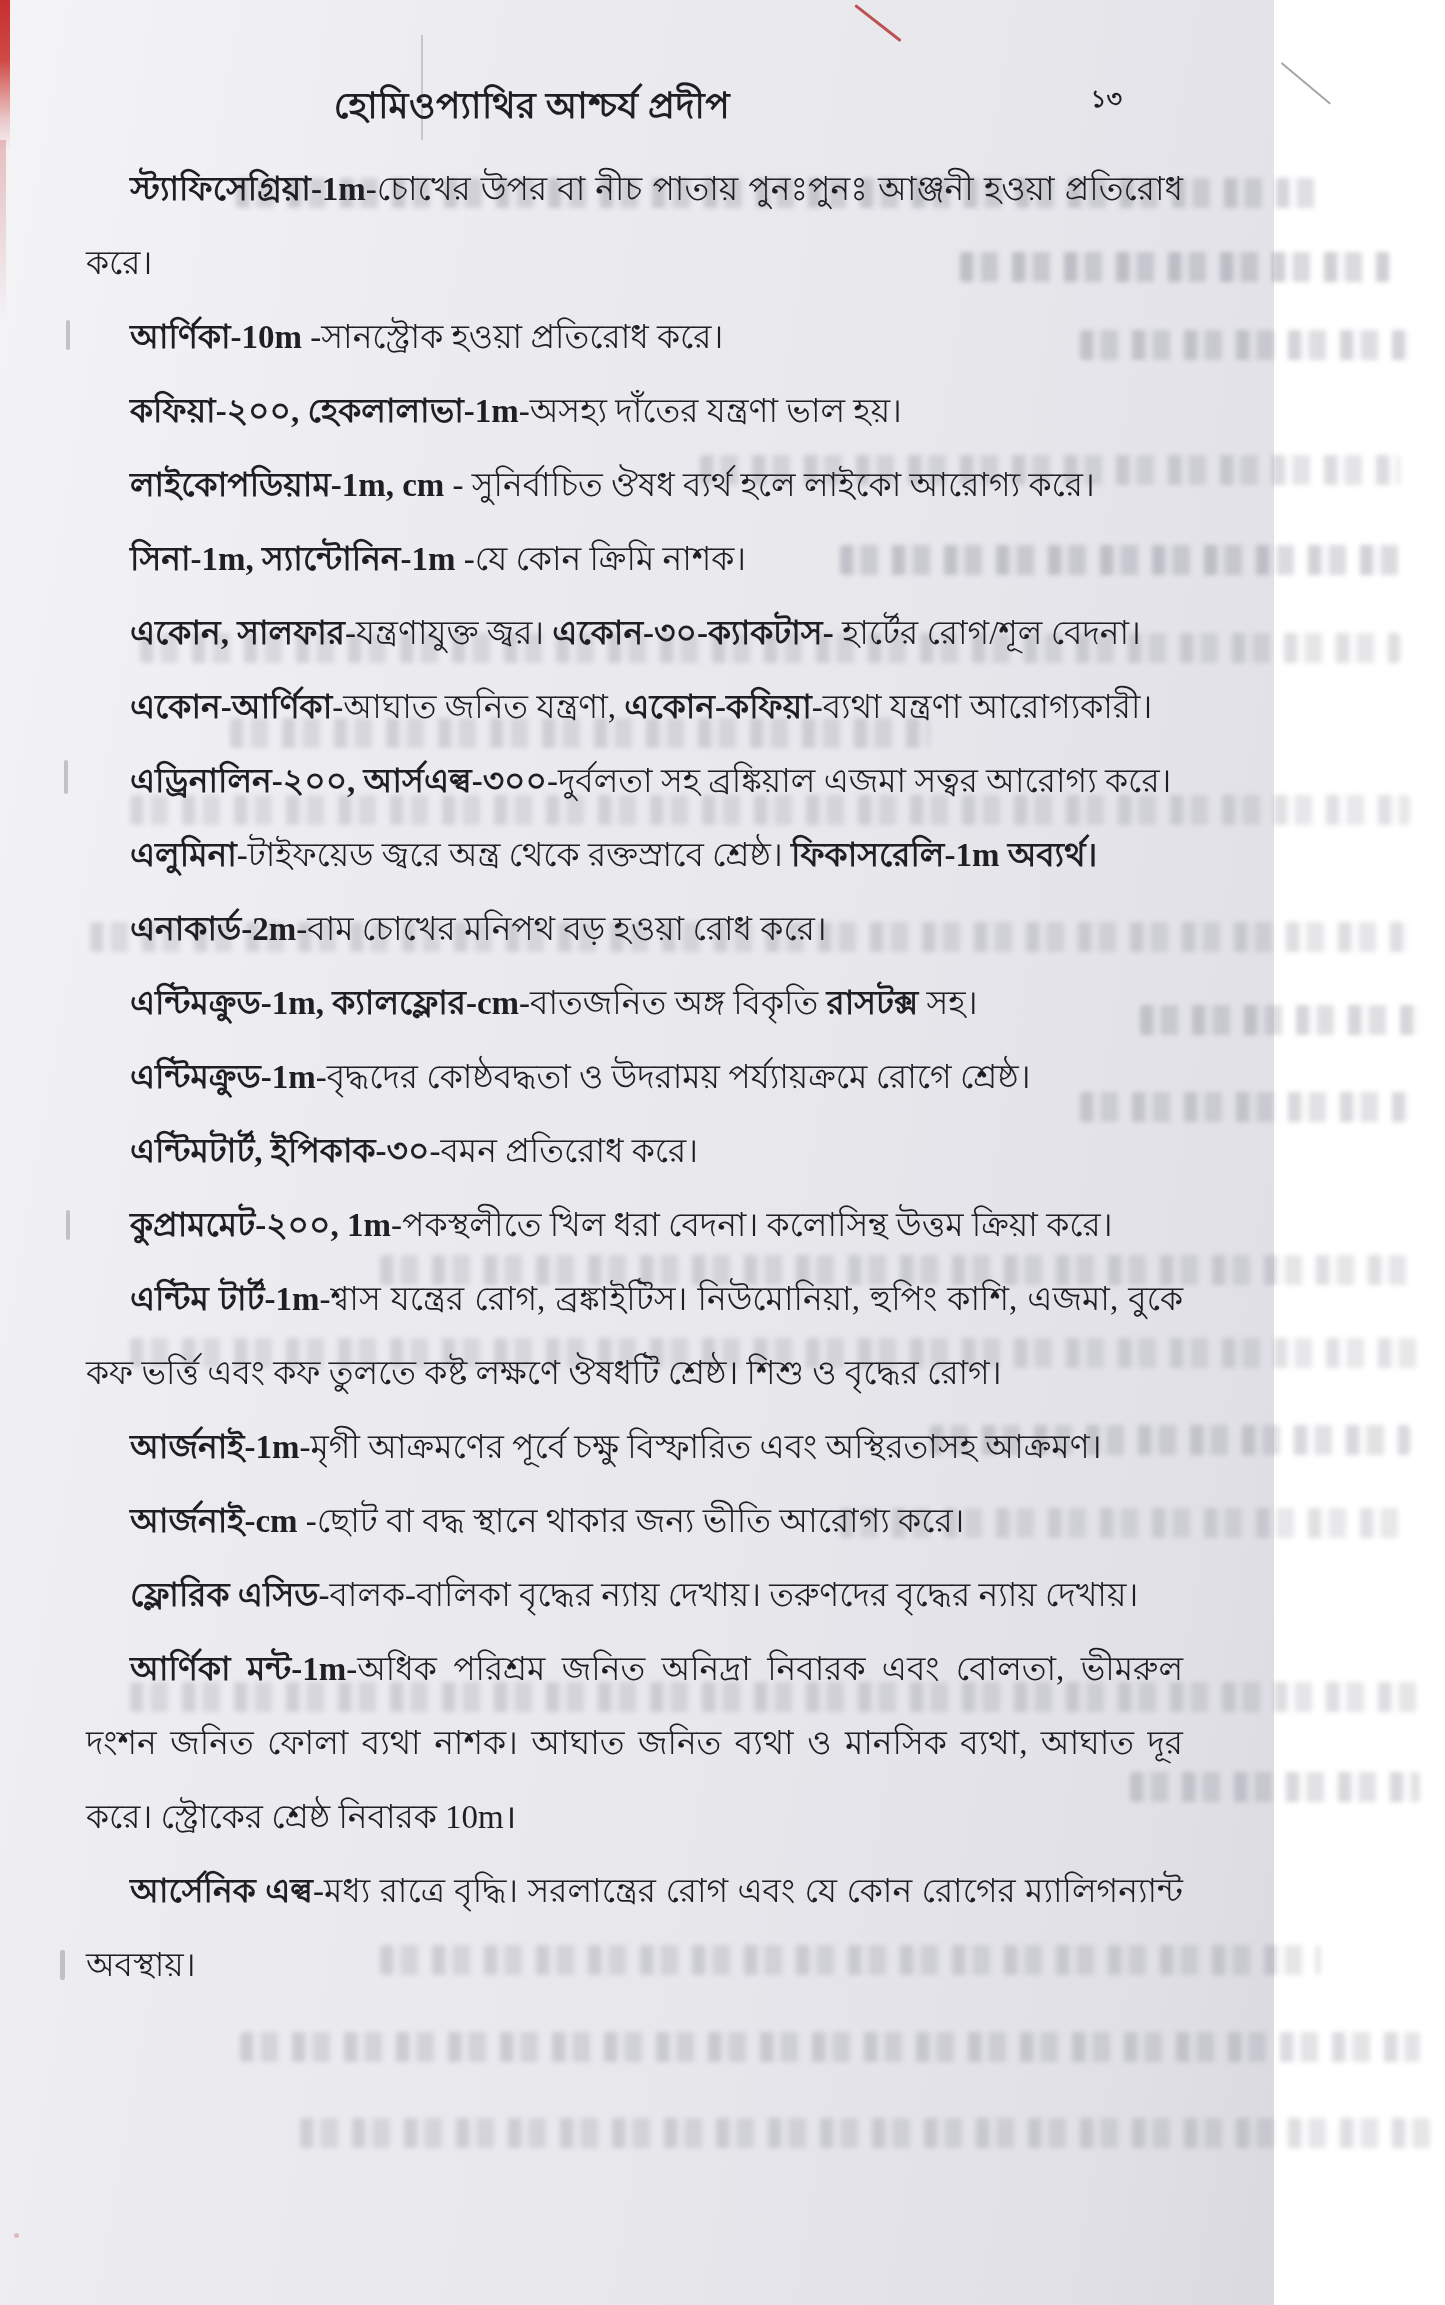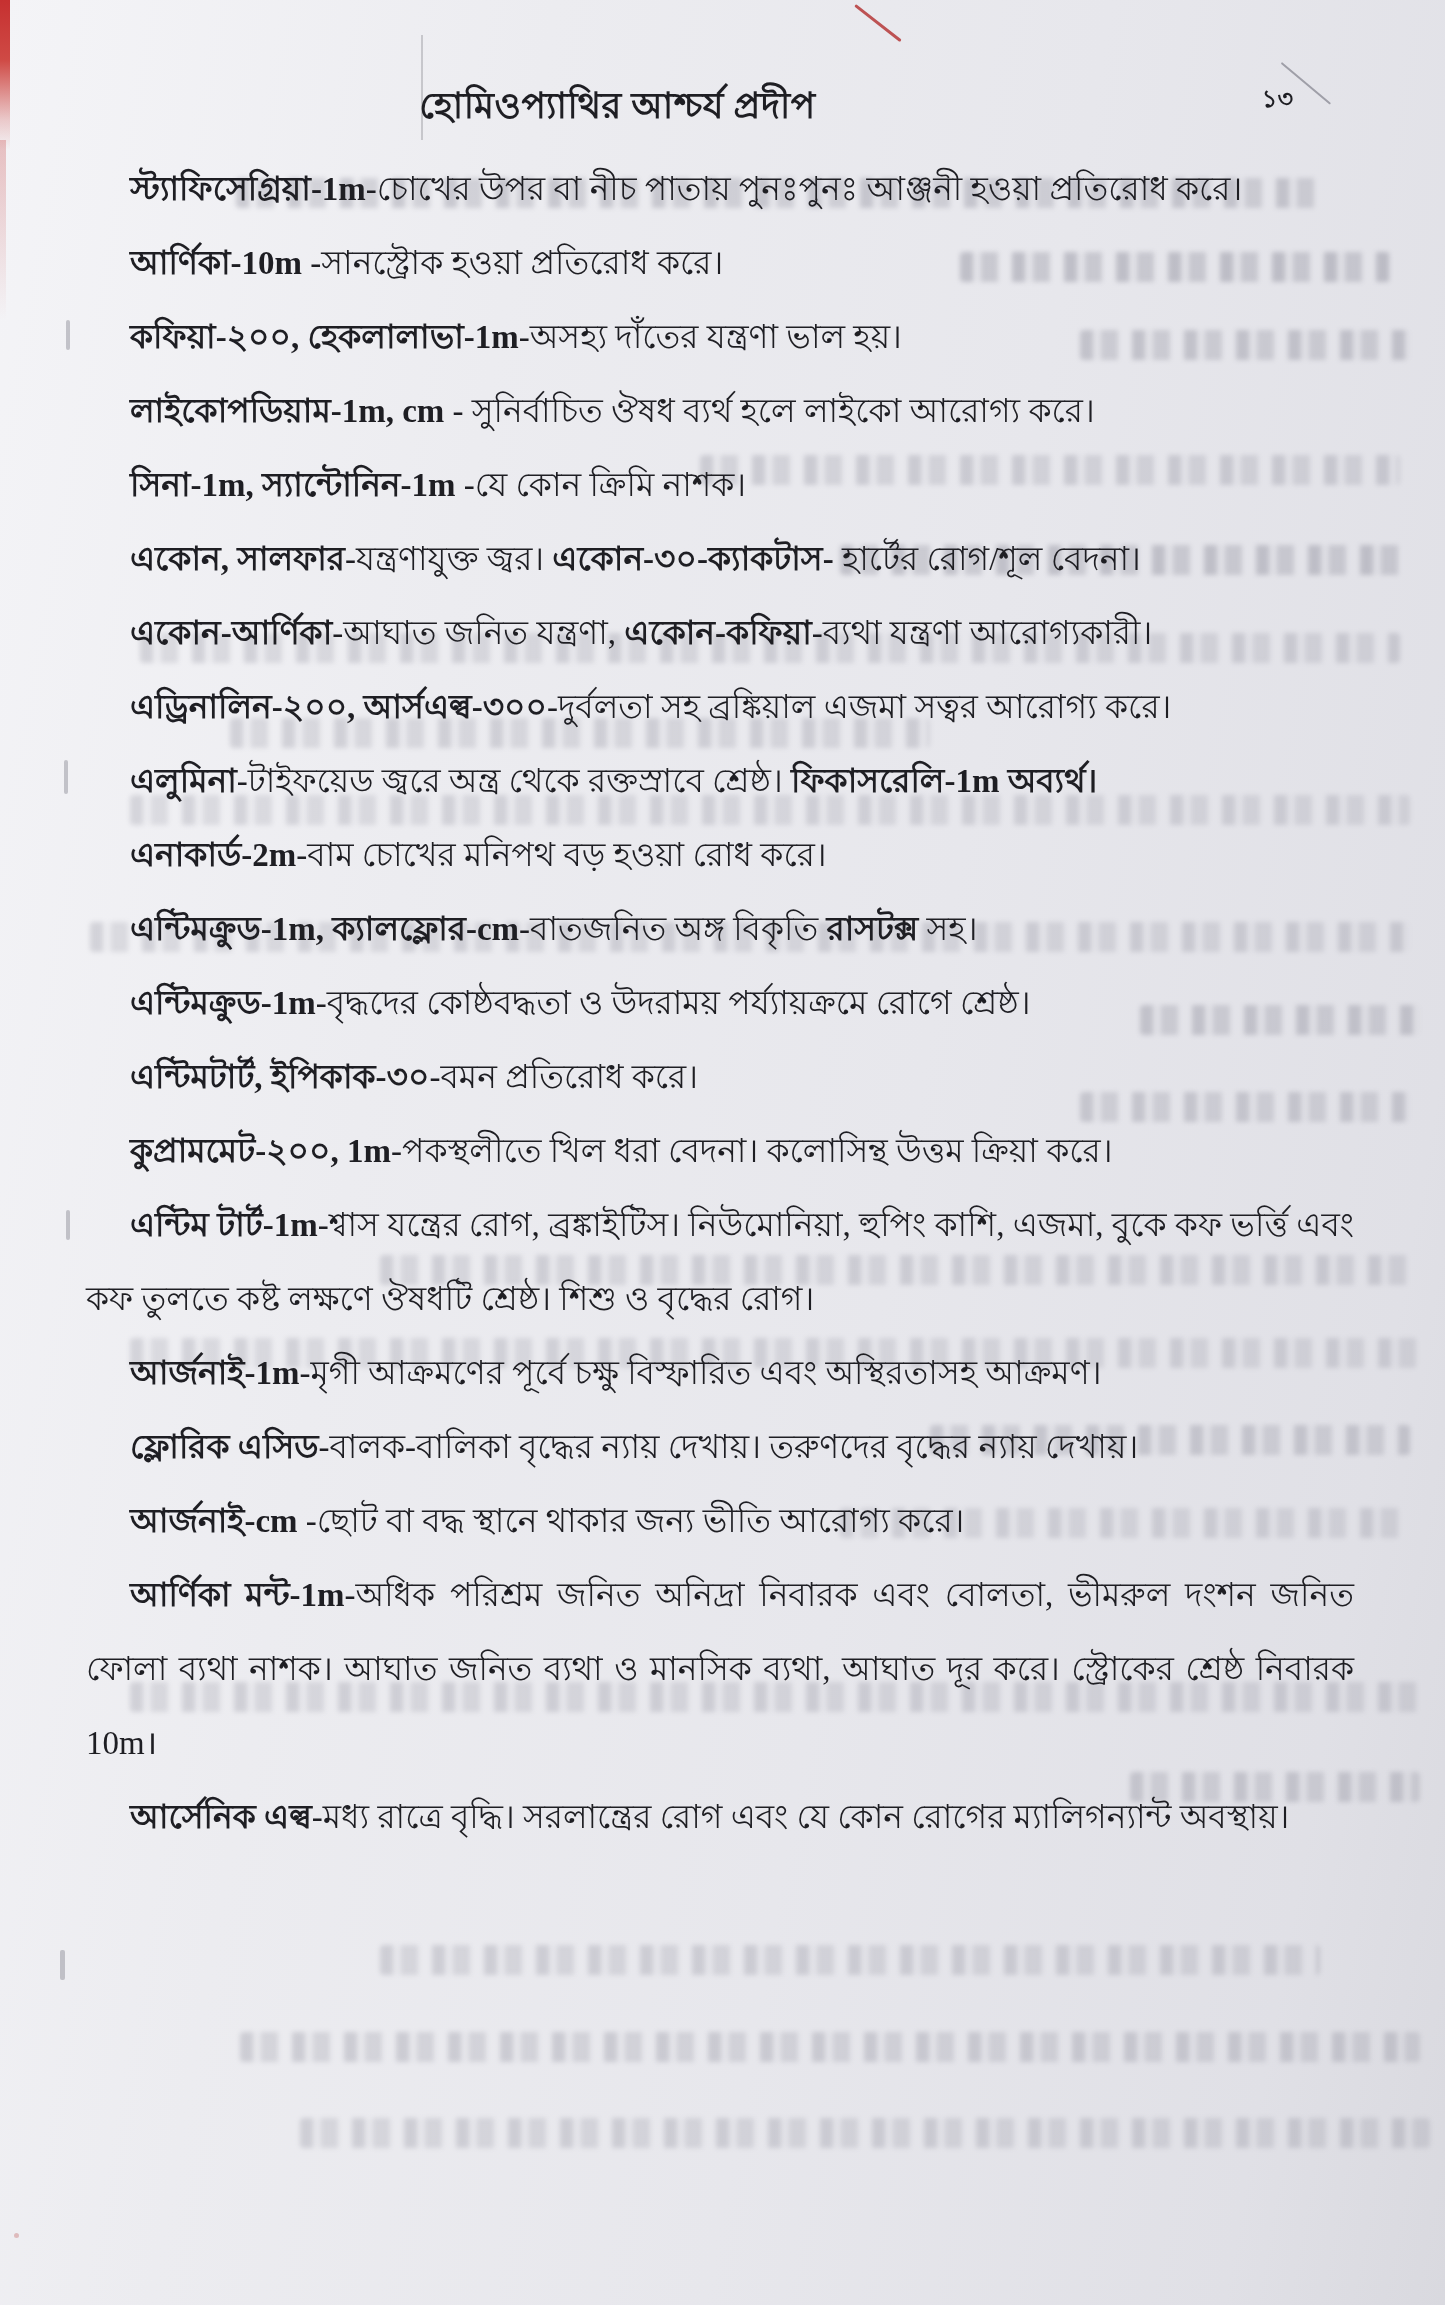--- a/index.html
+++ b/index.html
@@ -1,21 +1,21 @@
 <!DOCTYPE html>
 <html><head>
 <meta charset="utf-8">
 <style>
   html,body{margin:0;padding:0;}
   body{
     width:1445px;height:2305px;overflow:hidden;
     font-family:"Liberation Serif","DejaVu Serif",serif;
   }
   .page{
-    position:relative;width:1445px;height:2305px;
+    position:relative;width:1274px;height:2305px;
     background:linear-gradient(100deg,#f4f4f7 0%,#ececf0 30%,#e7e7ec 60%,#e0e0e6 88%,#d9d9df 100%);
     color:#1e1e23;
   }
   
   .edge-red-left{
     position:absolute;left:0;top:0;width:10px;height:150px;
     background:linear-gradient(180deg,#c63030 0%,#cf4a45 40%,rgba(207,74,69,0.25) 80%,rgba(207,74,69,0) 100%);
   }
   .edge-red-left-faint{
     position:absolute;left:0;top:140px;width:6px;height:180px;
@@ -117,19 +117,19 @@
       <p><span class="bold">একোন-আর্ণিকা</span><span>-আঘাত জনিত যন্ত্রণা, </span><span class="bold">একোন-কফিয়া</span><span>-ব্যথা যন্ত্রণা আরোগ্যকারী।</span></p>
       <p><span class="bold">এড্রিনালিন-২০০, আর্সএল্ব-৩০০</span><span>-দুর্বলতা সহ ব্রঙ্কিয়াল এজমা সত্বর আরোগ্য করে।</span></p>
       <p><span class="bold">এলুমিনা</span><span>-টাইফয়েড জ্বরে অন্ত্র থেকে রক্তস্রাবে শ্রেষ্ঠ। </span><span class="bold">ফিকাসরেলি-1m অব্যর্থ।</span></p>
       <p><span class="bold">এনাকার্ড-2m</span><span>-বাম চোখের মনিপথ বড় হওয়া রোধ করে।</span></p>
       <p><span class="bold">এন্টিমক্রুড-1m, ক্যালফ্লোর-cm</span><span>-বাতজনিত অঙ্গ বিকৃতি </span><span class="bold">রাসটক্স</span><span> সহ।</span></p>
       <p><span class="bold">এন্টিমক্রুড-1m</span><span>-বৃদ্ধদের কোষ্ঠবদ্ধতা ও উদরাময় পর্য্যায়ক্রমে রোগে শ্রেষ্ঠ।</span></p>
       <p><span class="bold">এন্টিমটার্ট, ইপিকাক-৩০</span><span>-বমন প্রতিরোধ করে।</span></p>
       <p><span class="bold">কুপ্রামমেট-২০০, 1m</span><span>-পকস্থলীতে খিল ধরা বেদনা। কলোসিন্থ উত্তম ক্রিয়া করে।</span></p>
       <p><span class="bold">এন্টিম টার্ট-1m</span><span>-শ্বাস যন্ত্রের রোগ, ব্রঙ্কাইটিস। নিউমোনিয়া, হুপিং কাশি, এজমা, বুকে কফ ভর্ত্তি এবং কফ তুলতে কষ্ট লক্ষণে ঔষধটি শ্রেষ্ঠ। শিশু ও বৃদ্ধের রোগ।</span></p>
       <p><span class="bold">আর্জনাই-1m</span><span>-মৃগী আক্রমণের পূর্বে চক্ষু বিস্ফারিত এবং অস্থিরতাসহ আক্রমণ।</span></p>
+      <p><span class="bold">আর্জনাই-cm</span><span> -ছোট বা বদ্ধ স্থানে থাকার জন্য ভীতি আরোগ্য করে।</span></p>
       <p><span class="bold">ফ্লোরিক এসিড</span><span>-বালক-বালিকা বৃদ্ধের ন্যায় দেখায়। তরুণদের বৃদ্ধের ন্যায় দেখায়।</span></p>
-      <p><span class="bold">আর্জনাই-cm</span><span> -ছোট বা বদ্ধ স্থানে থাকার জন্য ভীতি আরোগ্য করে।</span></p>
       <p><span class="bold">আর্ণিকা মন্ট-1m</span><span>-অধিক পরিশ্রম জনিত অনিদ্রা নিবারক এবং বোলতা, ভীমরুল দংশন জনিত ফোলা ব্যথা নাশক। আঘাত জনিত ব্যথা ও মানসিক ব্যথা, আঘাত দূর করে। স্ট্রোকের শ্রেষ্ঠ নিবারক 10m।</span></p>
       <p><span class="bold">আর্সেনিক এল্ব</span><span>-মধ্য রাত্রে বৃদ্ধি। সরলান্ত্রের রোগ এবং যে কোন রোগের ম্যালিগন্যান্ট অবস্থায়।</span></p>
     </div>
 
 </div>
 
 </body></html>

